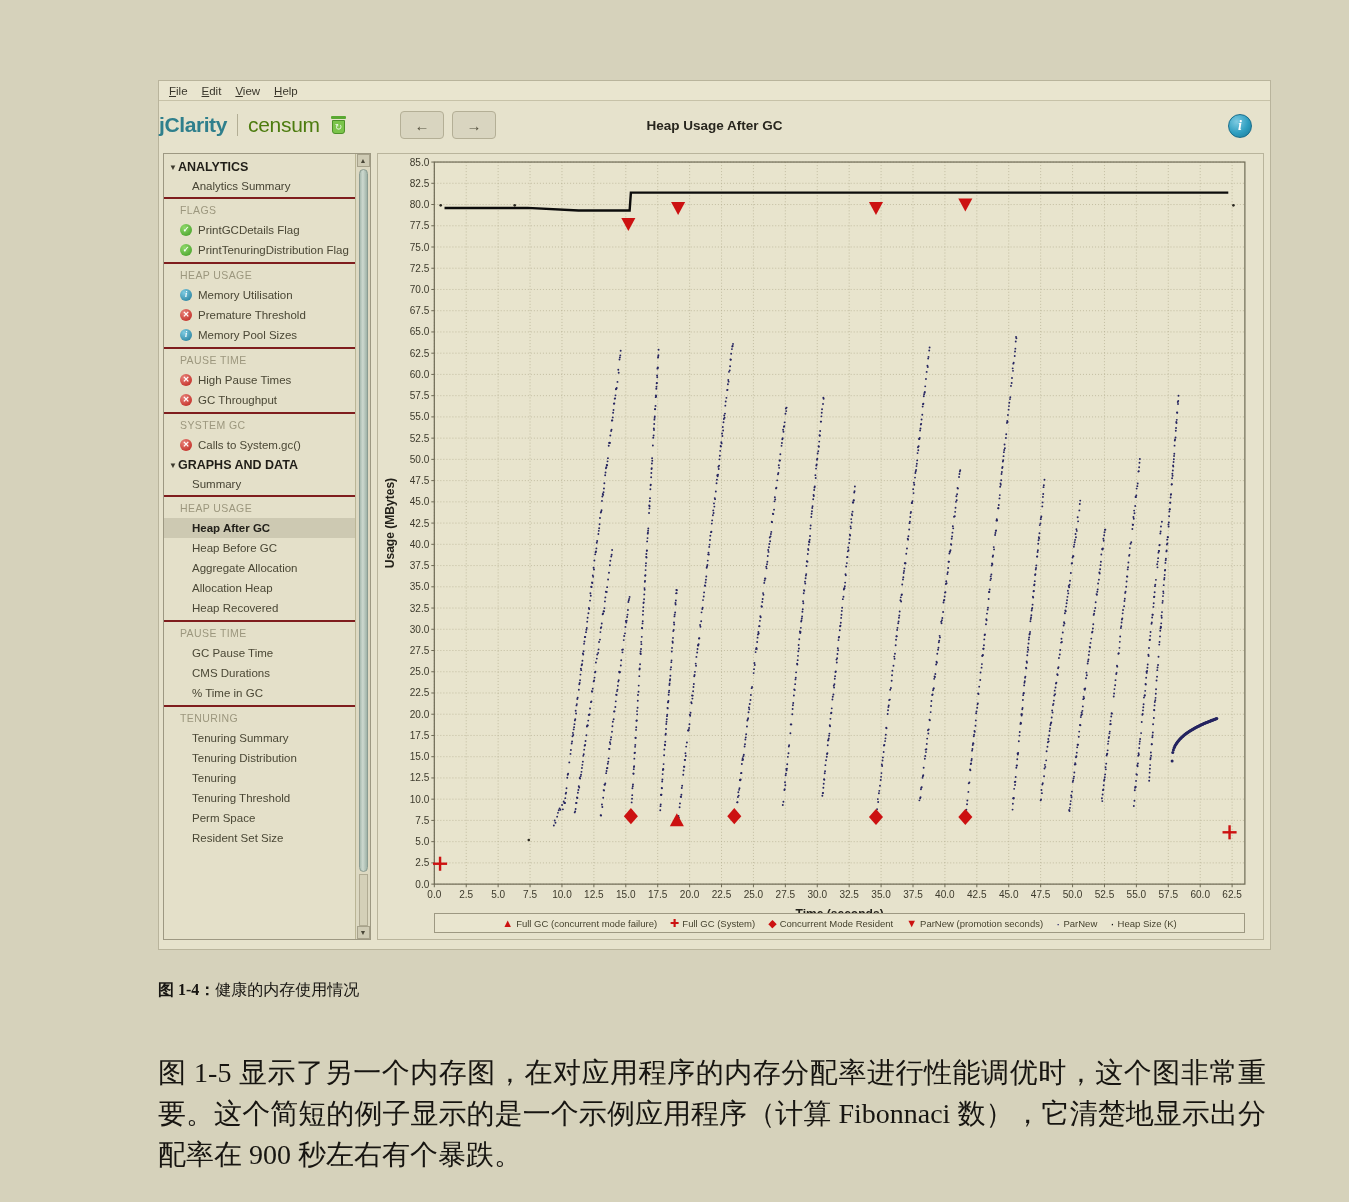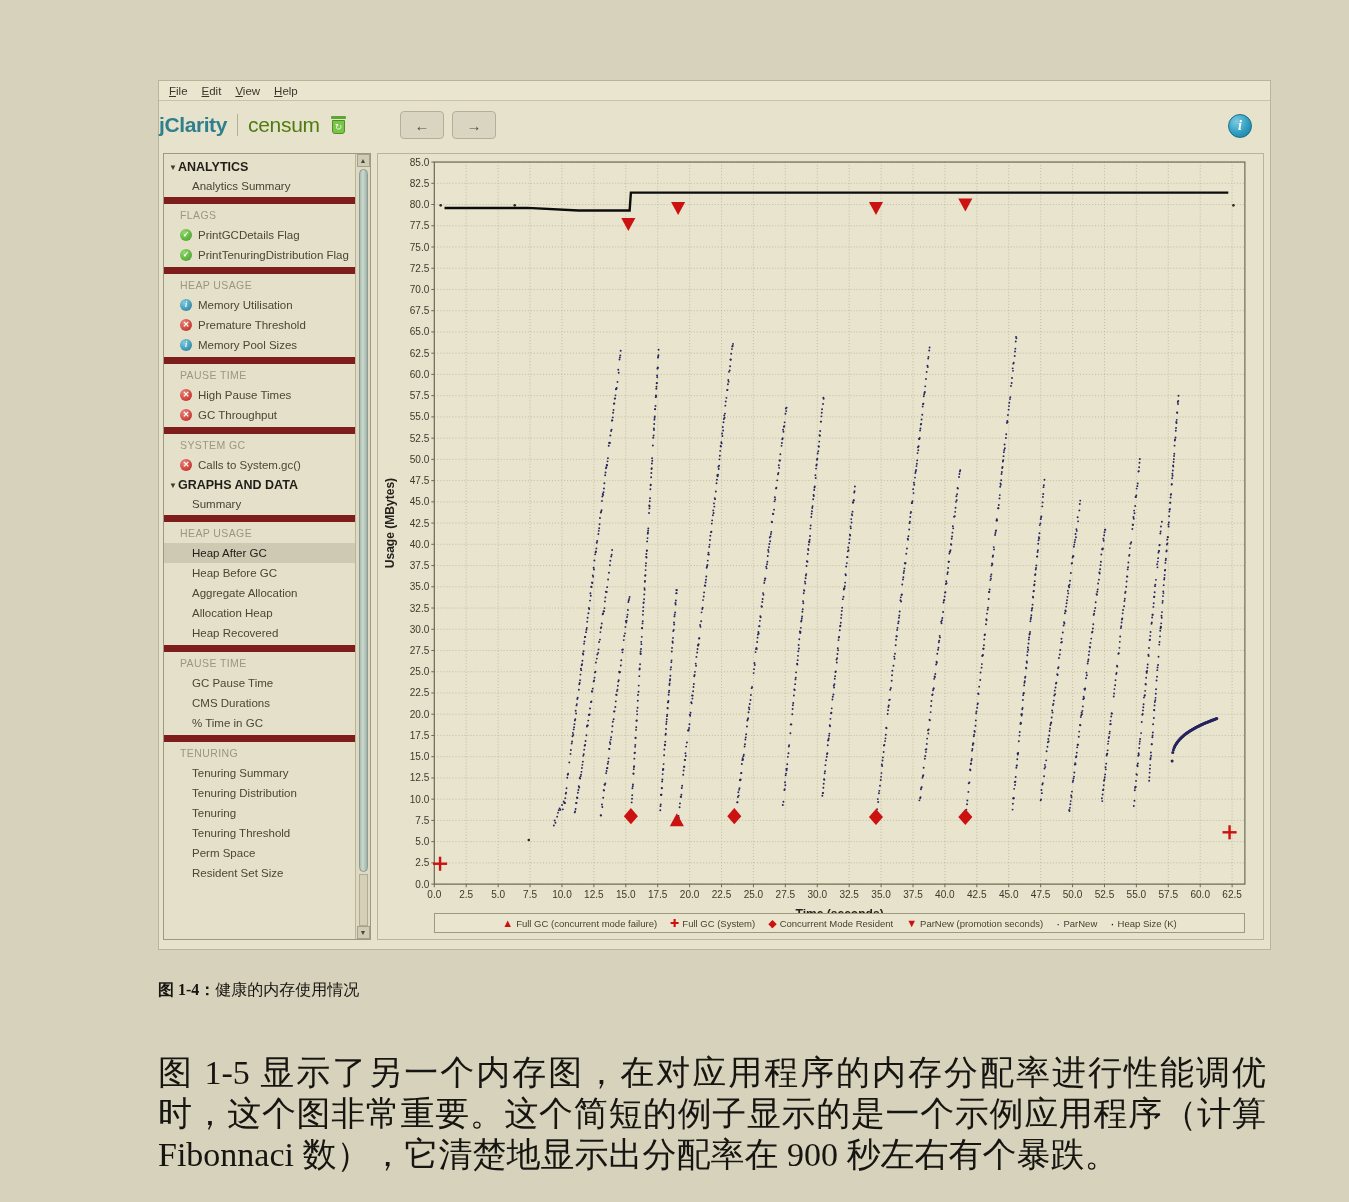--- a/index.html
+++ b/index.html
@@ -83,28 +83,28 @@
   .sb-group-title{
     font-size:12.5px;font-weight:bold;color:#201e18;padding:3px 6px 3px 14px;
     position:relative;cursor:pointer;
   }
   .sb-group-title .tri{position:absolute;left:5px;top:6px;font-size:8px;color:#3d3a2e;}
   .sb-sub{
     font-size:11.5px;color:#474434;padding:3px 6px 3px 28px;cursor:pointer;
   }
   .sb-section{
     font-size:10.5px;color:#9c977e;letter-spacing:0.4px;padding:5px 6px 4px 16px;
-    border-top:7px solid #7f1d1d;margin-top:2px;
+    border-top:2px solid #7f1d1d;margin-top:2px;
   }
   .sb-item{
     font-size:11.5px;color:#4a4735;padding:4px 6px 4px 16px;display:flex;
     align-items:center;gap:6px;cursor:pointer;
   }
   .sb-item.indent{padding-left:28px;}
-  .sb-item.selected{background:#cdc9b2;color:#22201a;}
+  .sb-item.selected{background:#cdc9b2;color:#22201a;font-weight:bold;}
   .badge{
     width:12px;height:12px;border-radius:50%;flex:0 0 12px;
     display:flex;align-items:center;justify-content:center;
     font-size:8px;color:#fff;font-weight:bold;line-height:1;
   }
   .badge.ok{background:radial-gradient(circle at 35% 30%,#8fd96a,#3f9a22);}
   .badge.err{background:radial-gradient(circle at 35% 30%,#e9837a,#bb1f18);}
   .badge.info{background:radial-gradient(circle at 35% 30%,#7ecbe2,#1b7694);font-style:italic;font-family:"Liberation Serif",serif;}
   
   #chart-panel{
@@ -125,21 +125,21 @@
   #caption{
     position:absolute;left:158px;top:980px;width:1110px;
     font-family:"Liberation Serif", serif;
     font-size:16px;color:#171511;
   }
   #caption-line{font-weight:normal;}
   #caption-line b{font-weight:bold;}
   #body-text{
     position:absolute;left:158px;top:1052px;width:1108px;
     font-family:"Liberation Serif", serif;
-    font-size:34px;line-height:41px;color:#171511;text-align:justify;
+    font-size:28px;line-height:41px;color:#171511;text-align:justify;
   }
 </style>
 </head>
 <body>
 
 <div id="app-window">
 
   <div id="menu-bar">
     <span class="menu-item"><span class="mnem">F</span><span>ile</span></span>
     <span class="menu-item"><span class="mnem">E</span><span>dit</span></span>
@@ -155,20 +155,21 @@
       <span id="brand-logo">
         <span class="lid"></span>
           <span class="can"></span>
           <span class="arrow">↻</span>
       </span>
     </div>
     <div id="nav-group">
       <div class="navbtn">←</div>
       <div class="navbtn">→</div>
     </div>
+    <div id="view-title">Heap Usage After GC</div>
     <div id="info-icon">i</div>
   </div>
 
   <div id="main-split">
 
     <div id="sidebar">
       <div id="sidebar-list">
           <div class="sb-group-title"><span class="tri">▼</span><span>ANALYTICS</span></div>
           <div class="sb-sub">Analytics Summary</div>
           <div class="sb-section">FLAGS</div>

